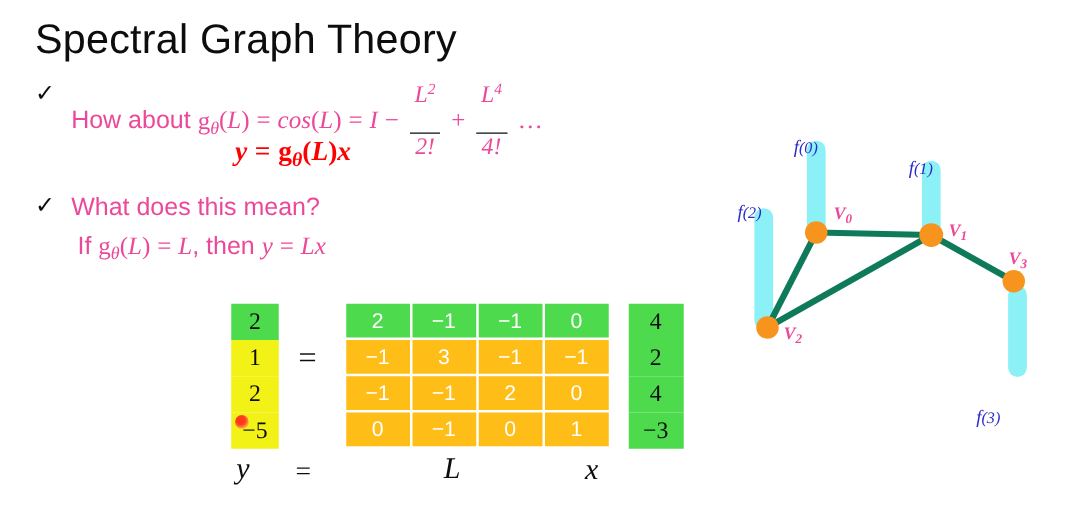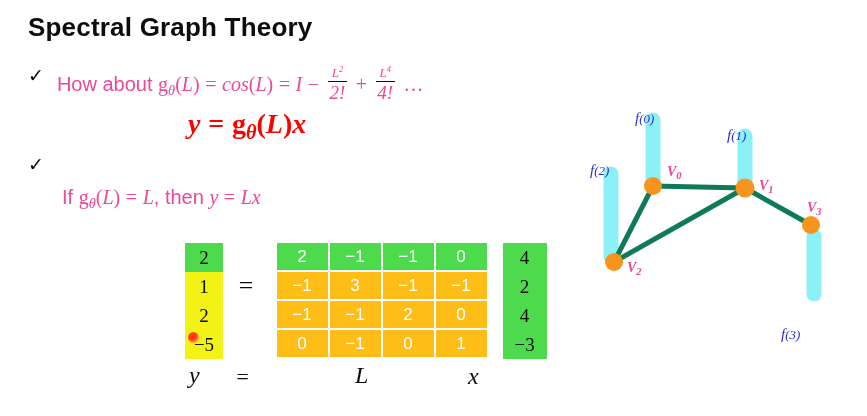--- a/index.html
+++ b/index.html
@@ -17,22 +17,22 @@
     height: 416px;
     background: #ffffff;
     overflow: hidden;
   }
 
   
   #title {
     position: absolute;
     left: 28px;
     top: 12px;
-    font-size: 26px;
-    font-weight: 700;
+    font-size: 33px;
+    font-weight: 400;
     letter-spacing: .2px;
     color: #0d0d0d;
     white-space: nowrap;
   }
 
   
   .bullet-row {
     position: absolute;
     display: flex;
     align-items: flex-start;
@@ -76,40 +76,40 @@
     text-align: center;
     font-family: "Liberation Serif", serif;
     font-style: italic;
     line-height: 1.06;
     margin: 0 3px;
     position: relative;
     top: -1px;
   }
   .frac .num {
     display: block;
-    padding: 0 4px 2px 4px;
+    padding: 0 4px 19px 4px;
     border-bottom: 1.6px solid #0d0d0d;
-    font-size: 13px;
+    font-size: 19px;
   }
   .frac .den {
     display: block;
     padding-top: 1px;
     font-size: 19px;
   }
   .dots { font-family: "Liberation Serif", serif; letter-spacing: 1px; }
 
   #line-how   { left: 28px;  top: 66px; }
   #line-what  { left: 28px;  top: 155px; }
   #line-if    { left: 62px;  top: 186px; }
 
   #line-red {
     position: absolute;
     left: 188px;
     top: 108px;
-    font-size: 28px;
+    font-size: 22px;
     color: #ff0000;
     white-space: nowrap;
     font-weight: 700;
   }
   #line-red .mi, #line-red .gtheta, #line-red .mu { font-weight: 700; }
 
   
   #eq {
     position: absolute;
     left: 185px;
@@ -260,20 +260,21 @@
   </div>
 
   <div id="line-red">
     <span class="mi">y</span>
     <span class="mu">=</span>
     <span class="gtheta"><span>g</span><span class="sub">θ</span></span><span class="mu">(</span><span class="mi">L</span><span class="mu">)</span><span class="mi">x</span>
   </div>
 
   <div class="bullet-row" id="line-what">
     <span class="check">✓</span>
+    <span class="body-text">What does this mean?</span>
   </div>
 
   <div class="bullet-row" id="line-if">
     <span class="body-text">
       <span>If</span>
       <span class="gtheta"><span>g</span><span class="sub">θ</span></span><span class="mu">(</span><span class="mi">L</span><span class="mu">)</span>
       <span class="mu">=</span>
       <span class="mi">L</span><span>,</span>
       <span>then</span>
       <span class="mi">y</span>

